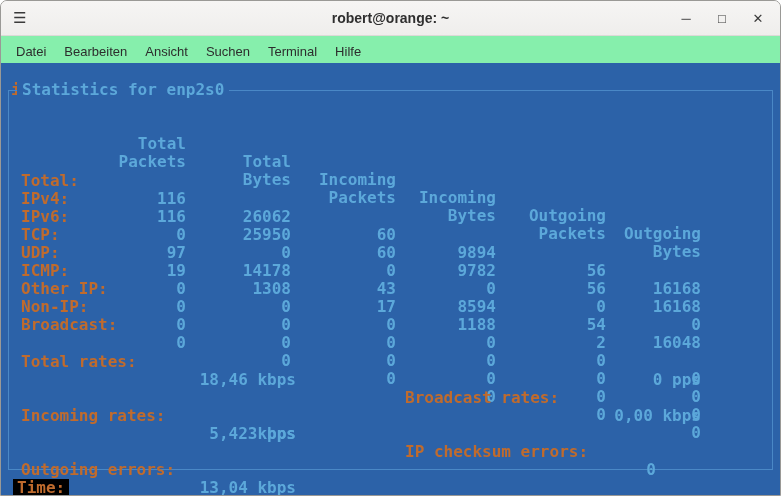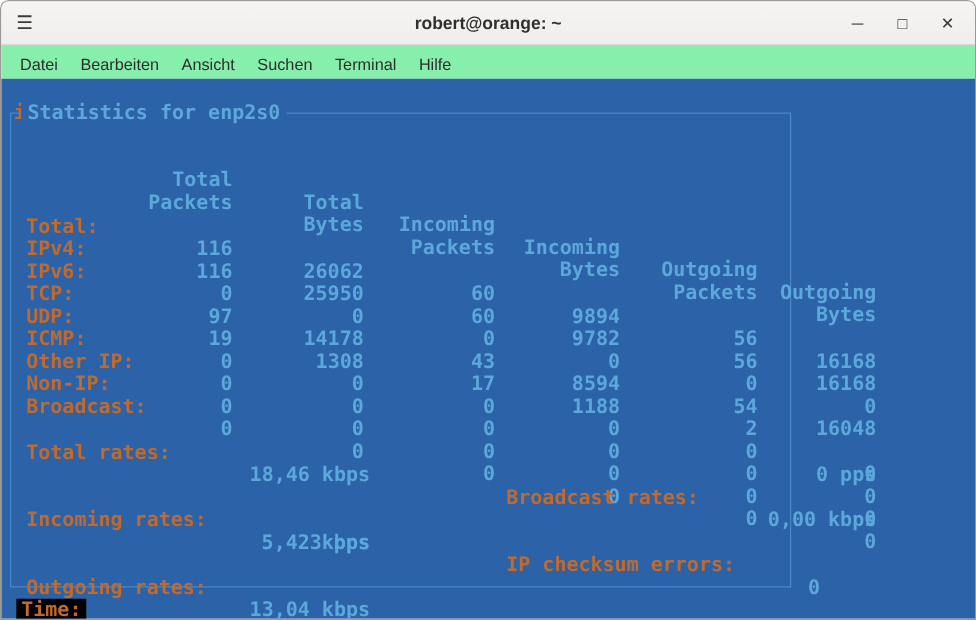--- a/index.html
+++ b/index.html
@@ -28,21 +28,21 @@
   .orange { color:#c06b2d; }
   .cyan   { color:#5ca8da; }
   .lab  { position:absolute; left:20px; }
   .lab2 { position:absolute; left:404px; }
   .v  { position:absolute; width:100px; text-align:right; }
   .c1{left:85px} .c2{left:190px} .c3{left:295px} .c4{left:395px} .c5{left:505px} .c6{left:600px}
   .rv  { position:absolute; left:175px; width:120px; text-align:right; }
   .rv2 { position:absolute; left:580px; width:120px; text-align:right; }
   .chk { position:absolute; left:545px; width:110px; text-align:right; }
 
-  .box { position:absolute; left:7px; top:27px; width:625px; height:380px;
+  .box { position:absolute; left:7px; top:27px; width:765px; height:380px;
          border:1px solid #4a88c6; }
   .box-label { position:absolute; top:-10px; left:8px; line-height:18px;
                background:#2c62a8; padding:0 5px; color:#5ca8da; }
 
   .on-border { background:#000000; padding:0 4px; }
   .tl-label  { position:absolute; left:12px; }
   .footer { position:absolute; left:10px; }
 </style>
 </head>
 <body>
@@ -190,21 +190,21 @@
       <span class="rv cyan">5,42 kbps</span>
     </div>
     <div class="ln" style="top:344px">
       <span class="rv cyan">3 pps</span>
     </div>
     <div class="ln" style="top:362px">
       <span class="lab2 orange">IP checksum errors:</span>
       <span class="chk cyan">0</span>
     </div>
     <div class="ln" style="top:380px">
-      <span class="lab orange">Outgoing rates:</span>
+      <span class="lab orange">Outgoing errors:</span>
       <span class="rv cyan">13,04 kbps</span>
     </div>
 
     <div class="ln" style="top:398px">
       <span class="tl-label on-border orange">Time:</span>
       
       
       
       
     </div>

